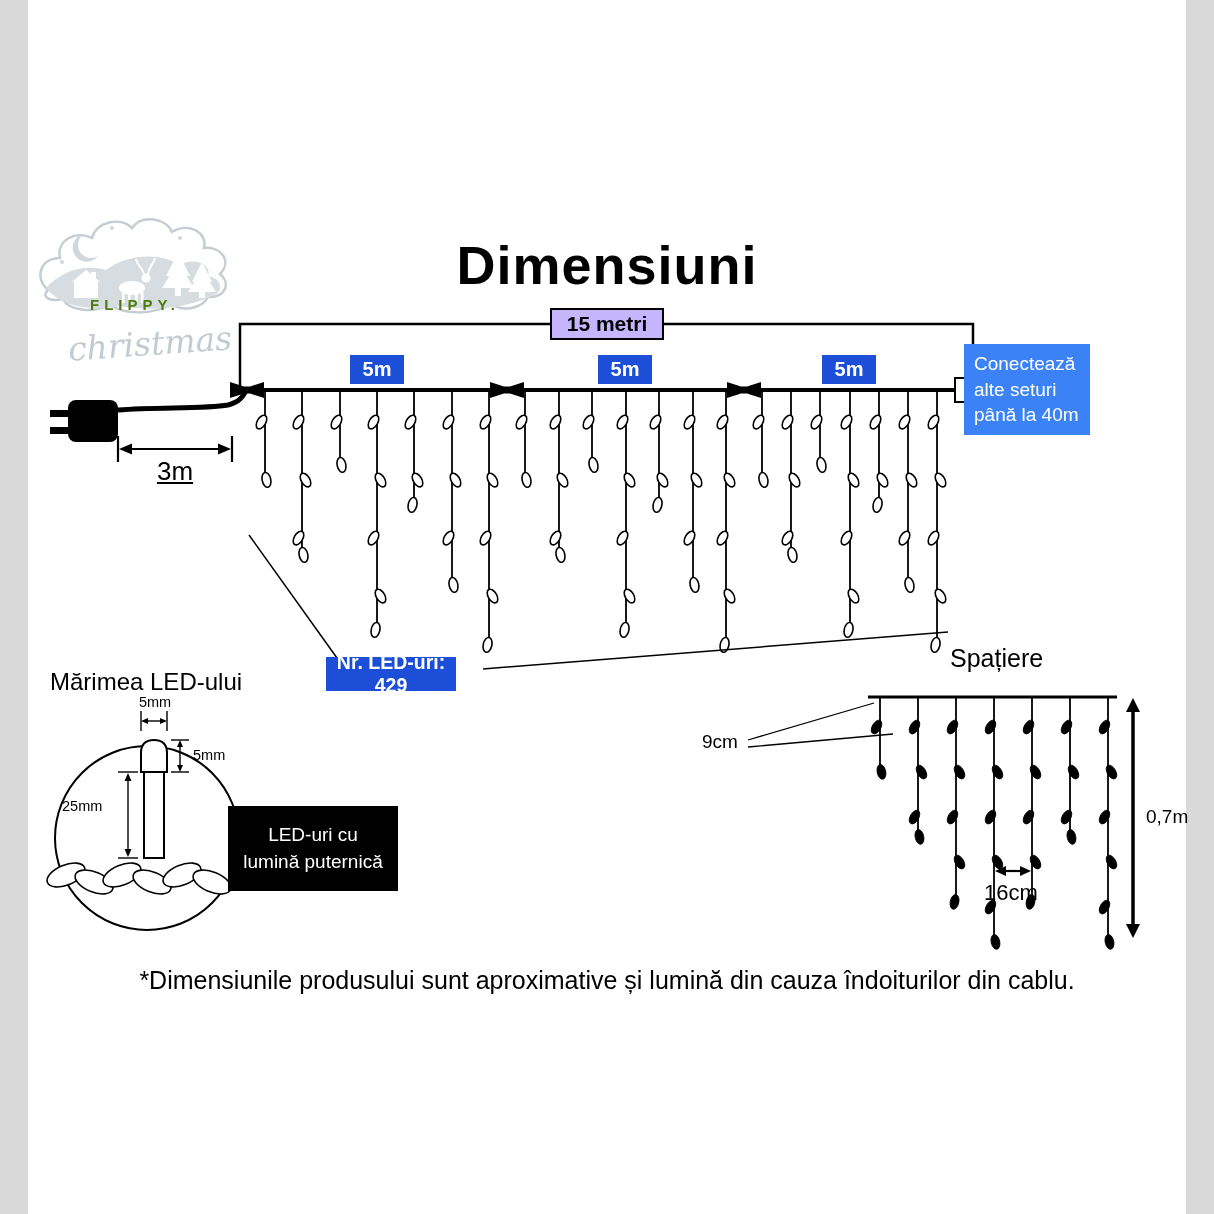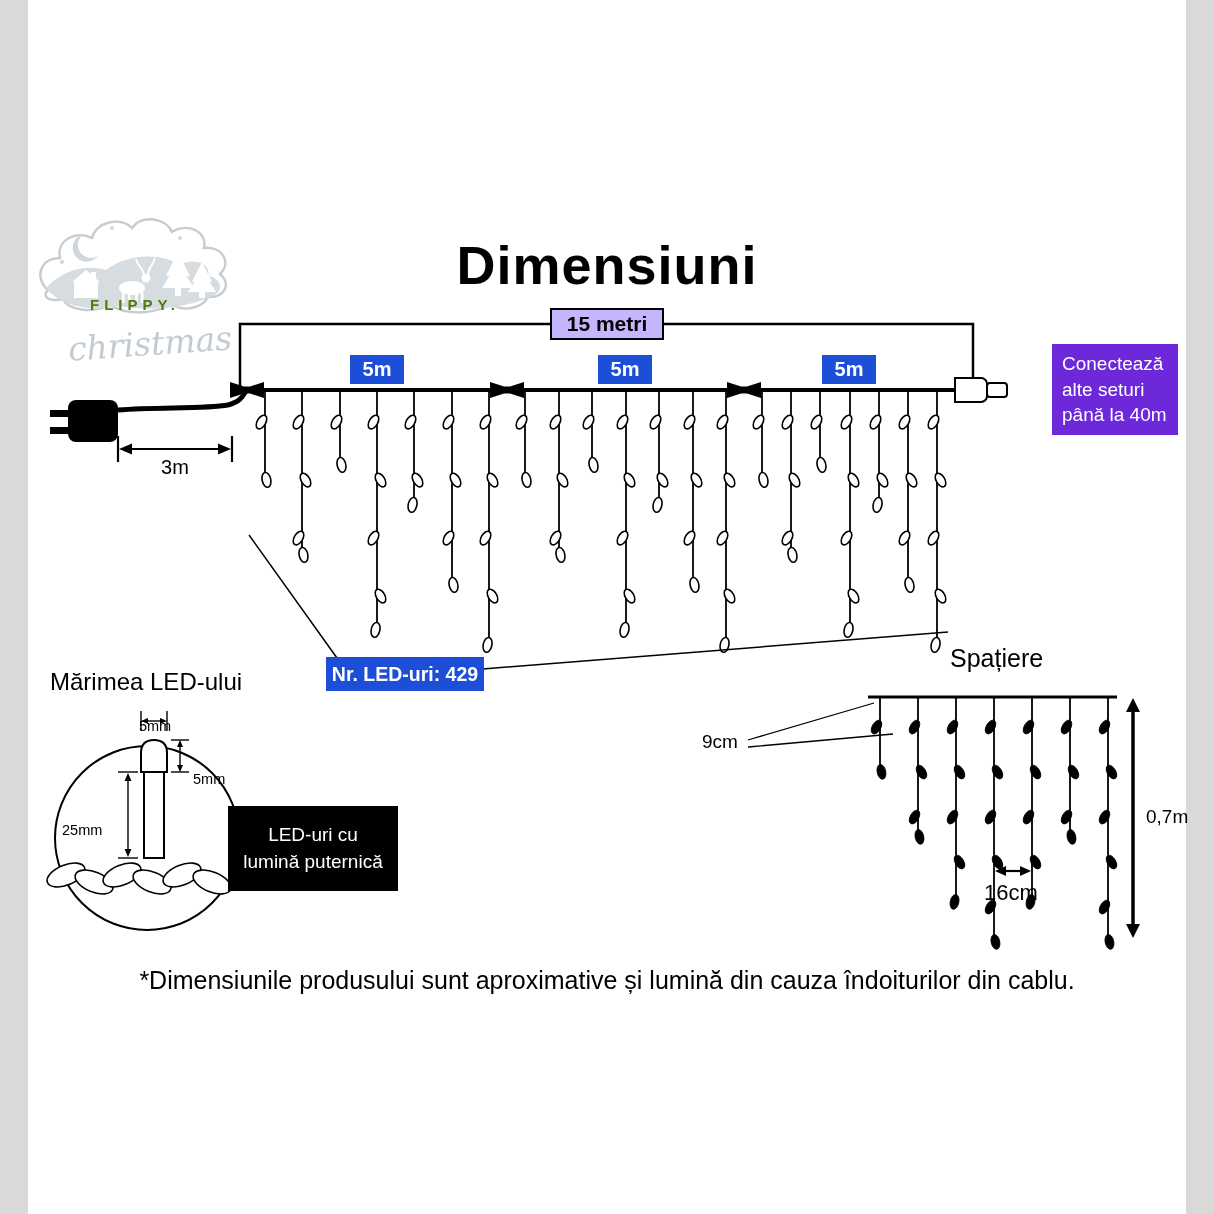--- a/index.html
+++ b/index.html
@@ -11,26 +11,26 @@
   #svgroot { position:absolute; left:0; top:0; }
 
   .page-title { left:0; top:234px; width:1214px; text-align:center;
                 font-size:54px; font-weight:bold; letter-spacing:1px; }
   .dim-box { left:550px; top:308px; width:114px; height:32px; background:#c4b5fd;
              border:2.5px solid #000; display:flex; align-items:center; justify-content:center;
              font-size:21px; font-weight:bold; }
   .chip { background:#1d4ed8; color:#fff; display:flex; align-items:center;
           justify-content:center; font-weight:bold; }
   .sec-chip { width:54px; height:29px; top:355px; font-size:20px; }
-  .connect-note { left:1052px; top:344px; width:126px; background:#6d28d9; color:#fff;
+  .connect-note { left:964px; top:344px; width:126px; background:#3b82f6; color:#fff;
                   font-size:19px; line-height:1.35; padding:7px 10px; white-space:pre-line; }
-  .lead-label { left:145px; top:456px; width:60px; text-align:center; font-size:20px; }
-  .led-count { left:326px; top:657px; width:158px; height:34px; font-size:19.5px;text-align:center; }
+  .lead-label { left:145px; top:456px; width:60px; text-align:center; font-size:26px;text-decoration:underline; }
+  .led-count { left:326px; top:657px; width:130px; height:34px; font-size:19.5px;text-align:center; }
   .led-heading { left:50px; top:668px; font-size:24px; }
-  .small-dim { font-size:14.5px;margin-top:24px; }
+  .small-dim { font-size:14.5px; }
   .led-note { left:228px; top:806px; width:170px; background:#000; color:#fff;
               font-size:19px; line-height:1.4; padding:16px 10px; text-align:center; }
   .spacing-heading { left:950px; top:644px; font-size:25px; }
   .gap-label { font-size:19px; }
   .dropgap-label { left:984px; top:880px; width:54px; text-align:center; font-size:22px; }
   .disclaimer { left:0; top:966px; width:1214px; text-align:center; font-size:25px; }
   .brand-text { left:60px; top:296px; width:150px; text-align:center; font-size:15px;
                 font-weight:bold; letter-spacing:5px; color:#4d7c0f; }
   .script-text { left:55px; top:324px; width:190px; text-align:center; font-size:33px;
                  color:#c3cbd1; font-family:"DejaVu Serif", serif; font-style:italic;

